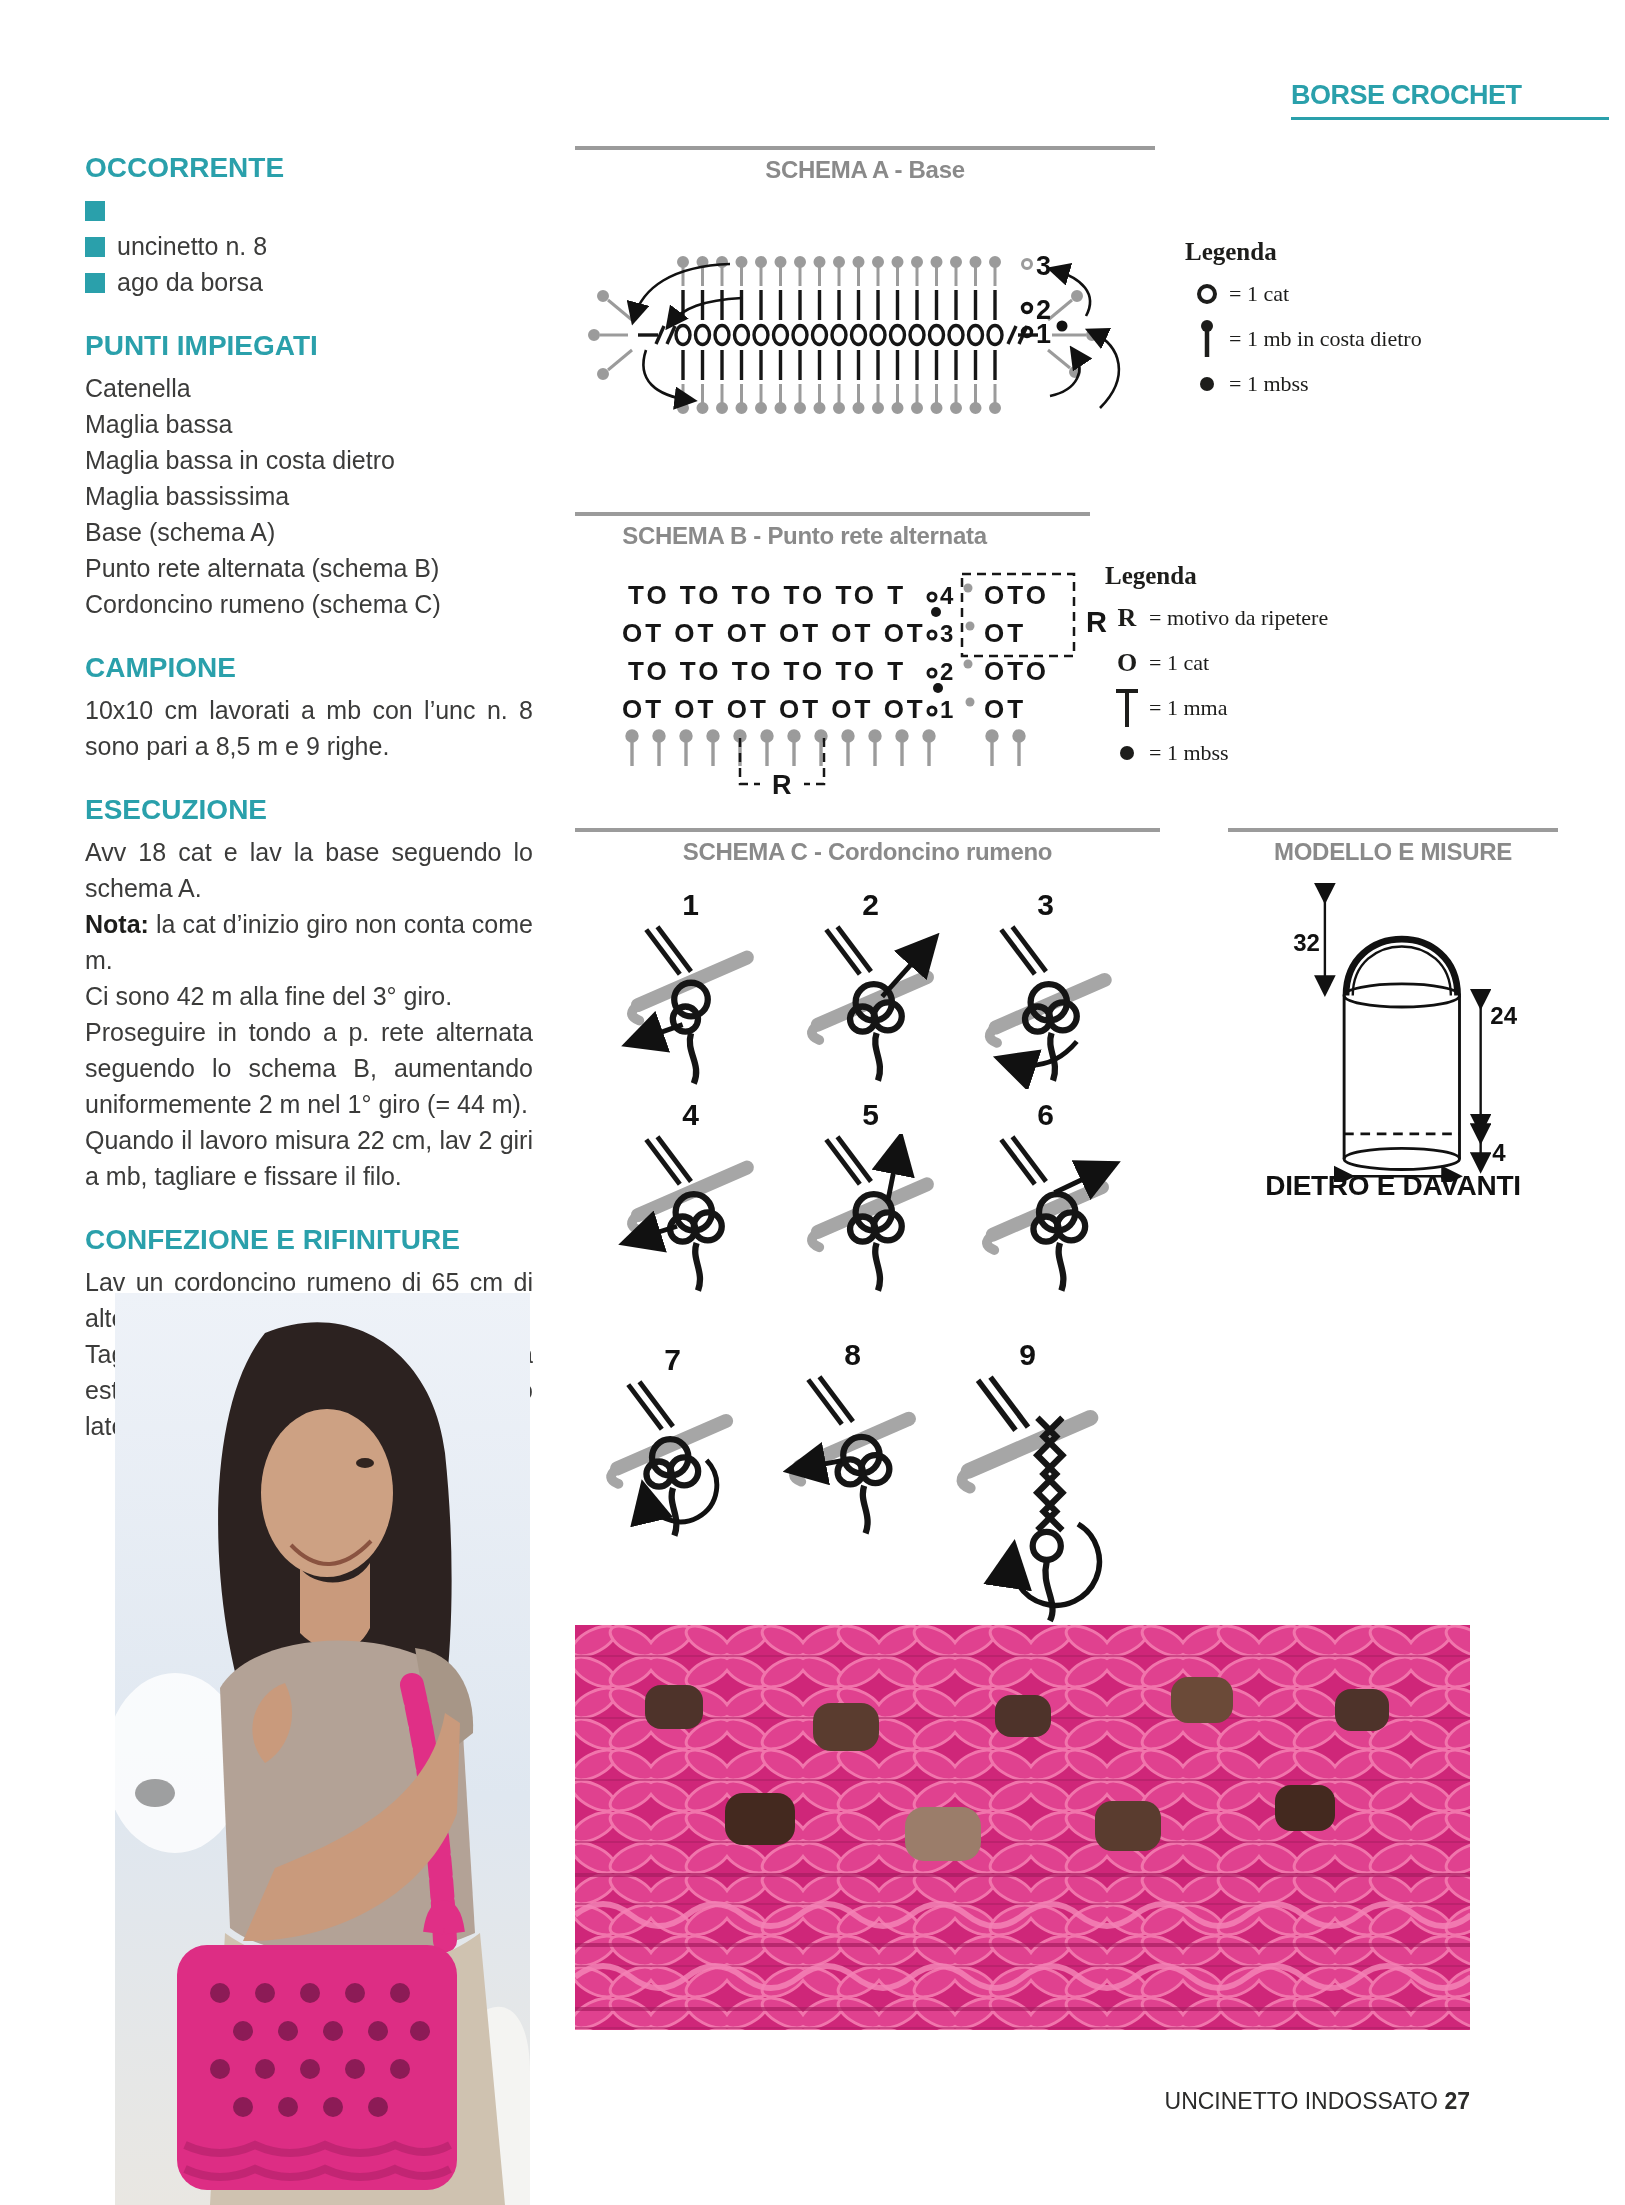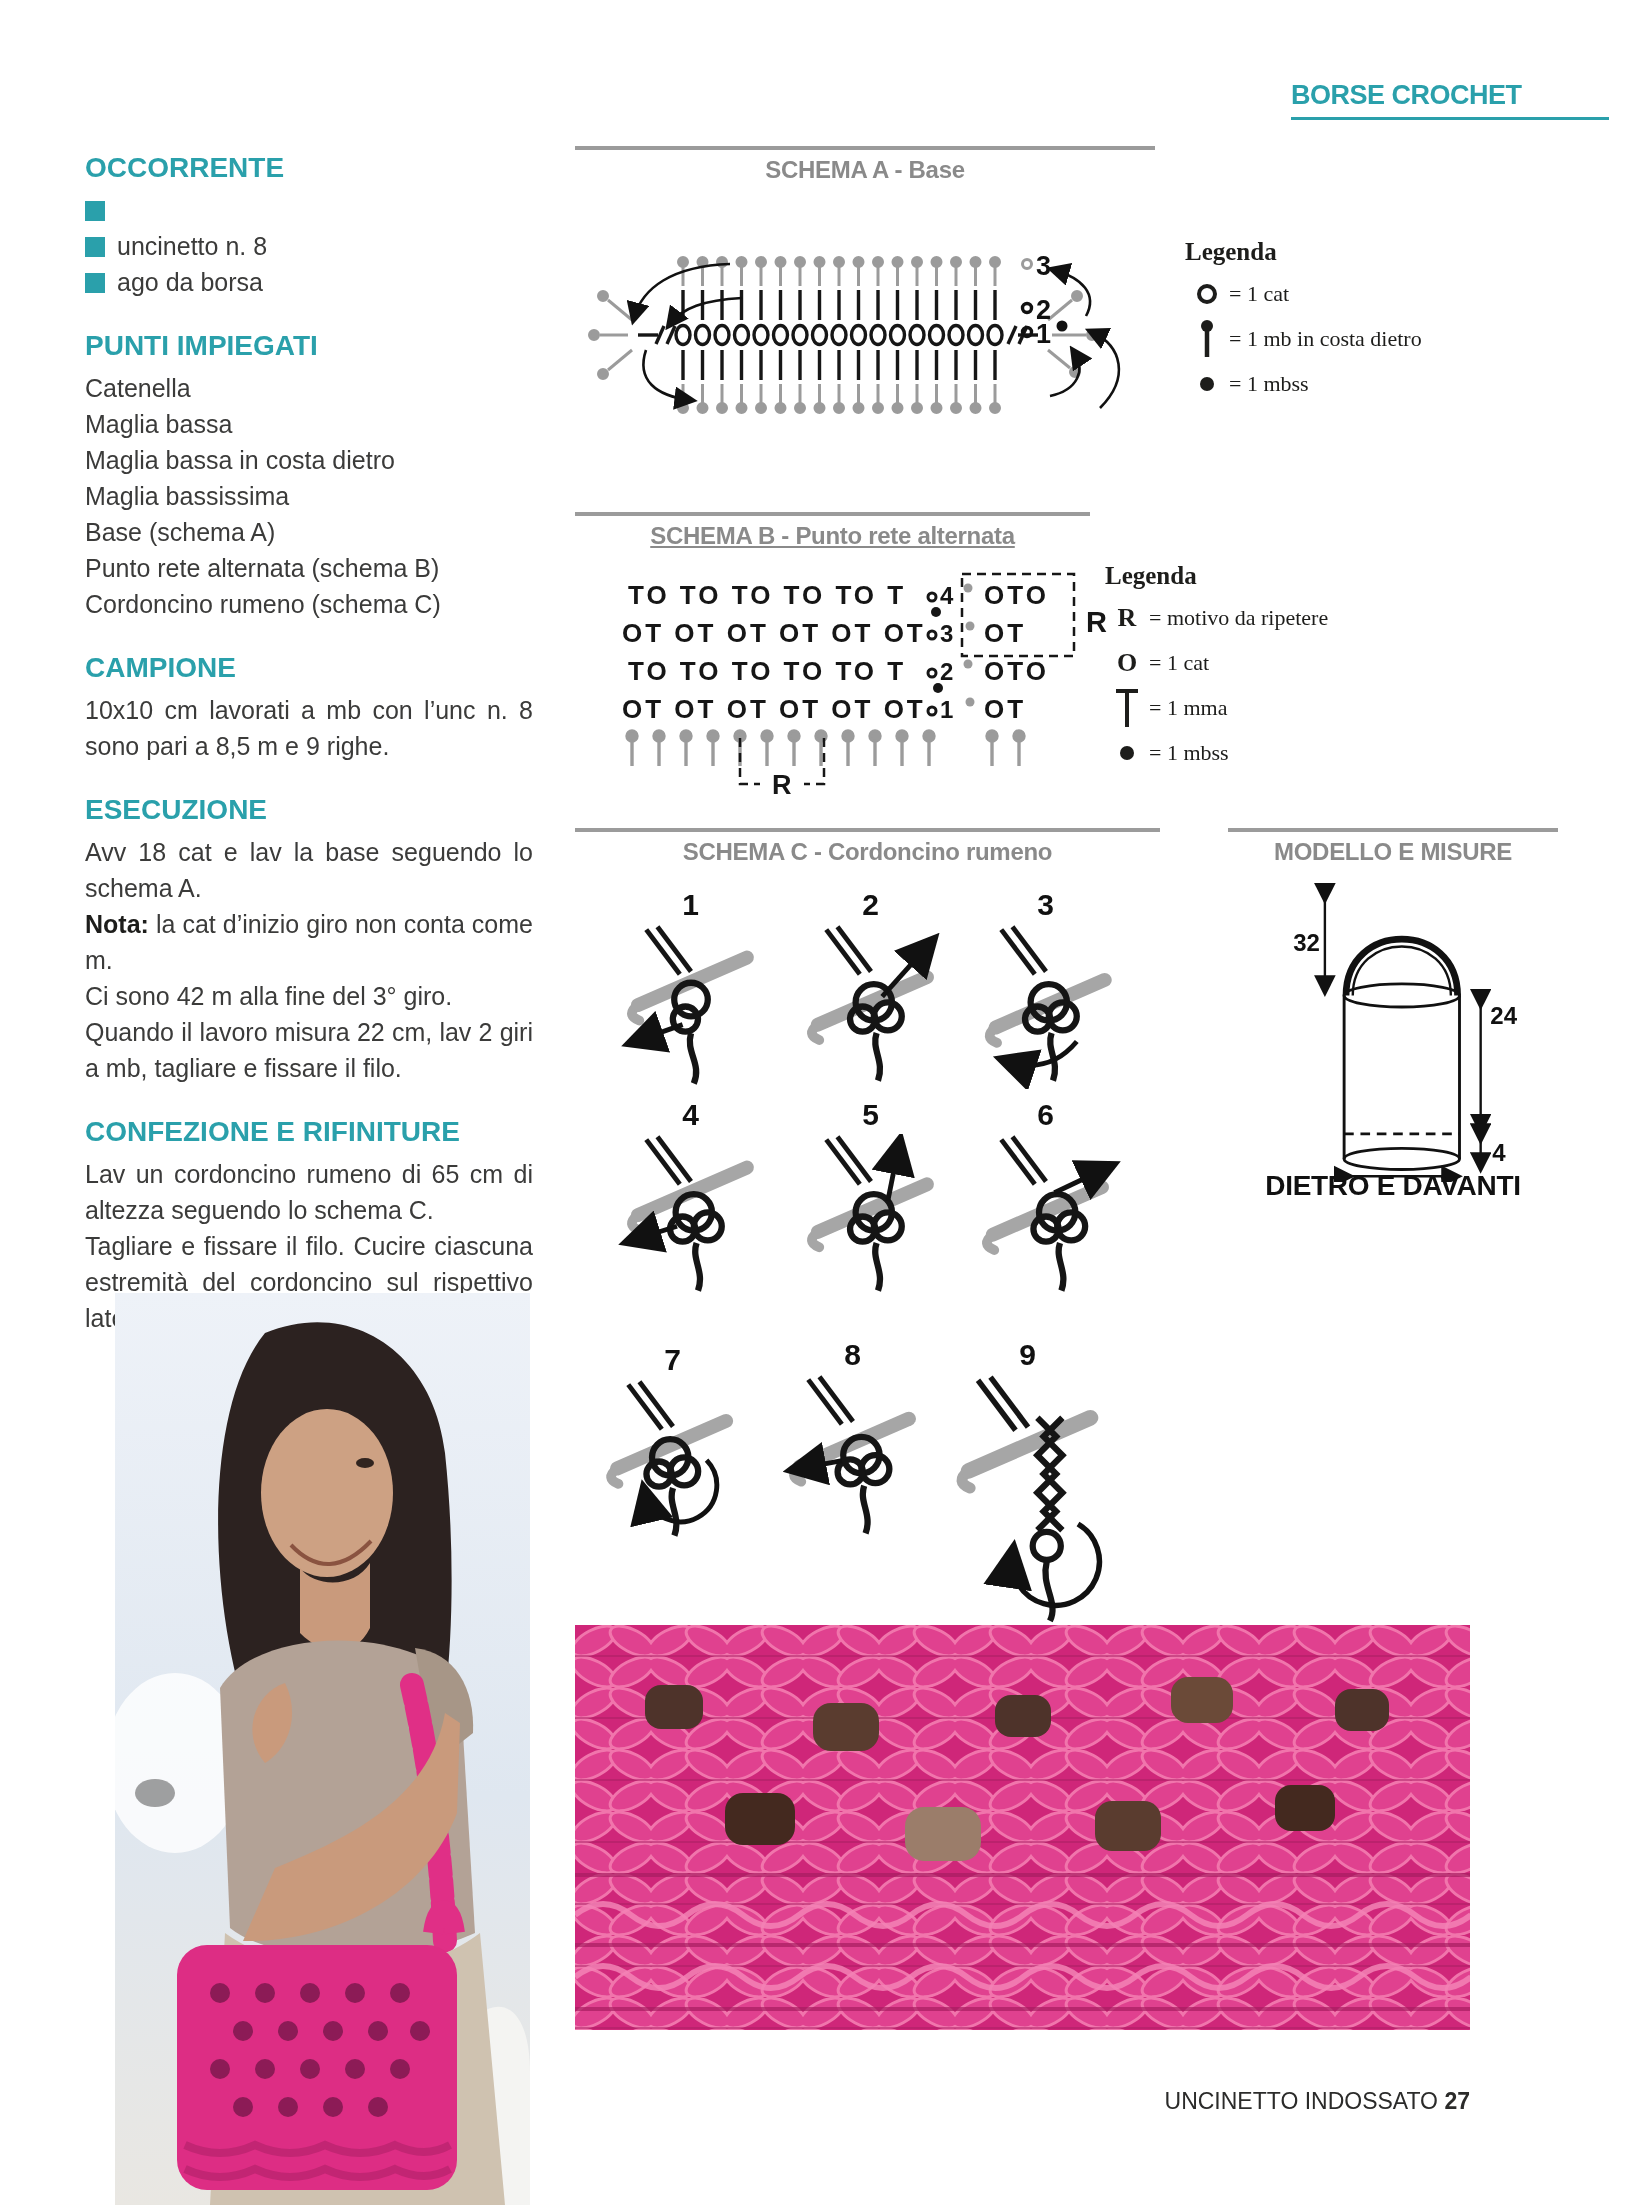--- a/index.html
+++ b/index.html
@@ -101,20 +101,21 @@
     <div class="sect">
       <h2>CAMPIONE</h2>
       <p>10x10 cm lavorati a mb con l’unc n. 8 sono pari a 8,5 m e 9 righe.</p>
     </div>
 
     <div class="sect">
       <h2>ESECUZIONE</h2>
       <p>Avv 18 cat e lav la base seguendo lo schema A.</p>
       <p class="nota"><b>Nota:</b><span> la cat d’inizio giro non conta come m.</span></p>
       <p class="noj">Ci sono 42 m alla fine del 3° giro.</p>
+      <p>Proseguire in tondo a p. rete alternata seguendo lo schema B, aumentando uniformemente 2 m nel 1° giro (= 44 m).</p>
       <p>Quando il lavoro misura 22 cm, lav 2 giri a mb, tagliare e fissare il filo.</p>
     </div>
 
     <div class="sect">
       <h2>CONFEZIONE E RIFINITURE</h2>
       <p>Lav un cordoncino rumeno di 65 cm di altezza seguendo lo schema C.</p>
       <p>Tagliare e fissare il filo. Cucire ciascuna estremità del cordoncino sul rispettivo lato della borsa (vedi modello).</p>
     </div>
   </div>
 
@@ -312,21 +313,21 @@
       <span class="lsym">
         <svg width="24" height="24" viewBox="0 0 24 24">
             <circle cx="12" cy="12" r="7" fill="#1d1d1b"></circle>
           </svg>
       </span>
         <span>= 1 mbss</span>
     </div>
   </div>
 
   <div class="rule-gray" style="left:575px;top:512px;width:515px;"></div>
-  <div class="schema-title" style="left:575px;top:522px;width:515px;text-decoration:underline;">SCHEMA B - Punto rete alternata</div>
+  <div class="schema-title" style="left:547px;top:522px;width:515px;">SCHEMA B - Punto rete alternata</div>
 
   <svg style="position:absolute;left:592px;top:560px;" width="540" height="250" viewBox="0 0 540 250">
     <g font-size="26" font-weight="bold" fill="#161616" letter-spacing="3">
       <text x="36" y="44">TO TO TO TO TO T</text>
       <text x="348" y="44" font-size="24">4</text>
       <text x="392" y="44">OTO</text>
       <text x="30" y="82">OT OT OT OT OT OT</text>
       <text x="348" y="82" font-size="24">3</text>
       <text x="392" y="82">OT</text>
       <text x="36" y="120">TO TO TO TO TO T</text>

